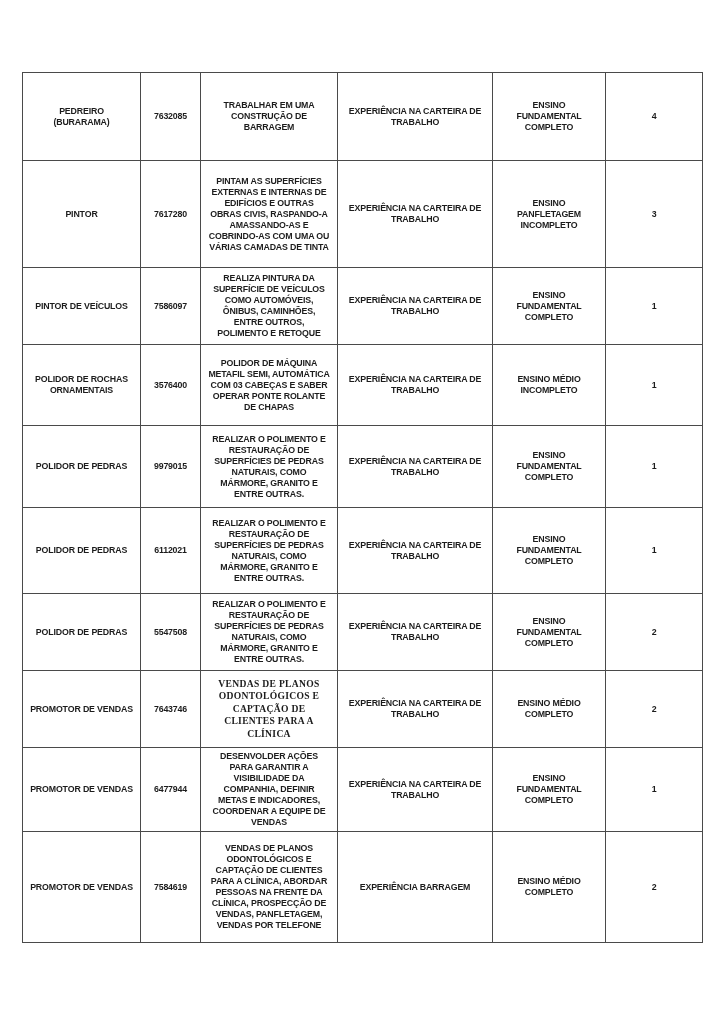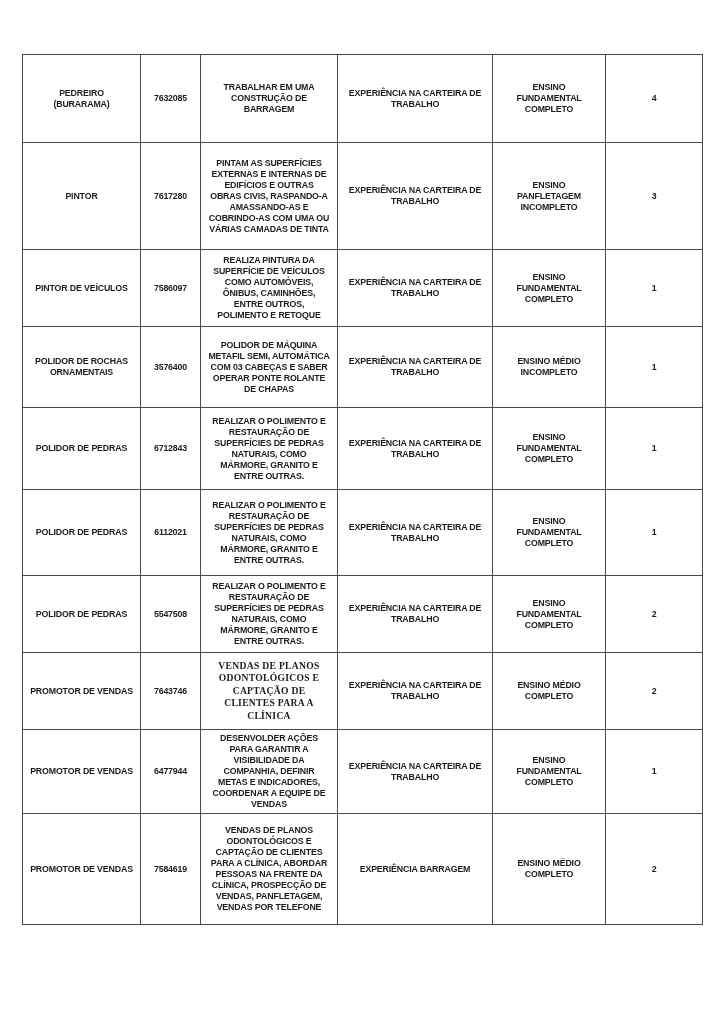--- a/index.html
+++ b/index.html
@@ -11,21 +11,21 @@
     position: relative;
     width: 724px;
     height: 1024px;
     background: #ffffff;
     font-family: "Liberation Sans", sans-serif;
     overflow: hidden;
   }
   table.jobs {
     position: absolute;
     left: 22px;
-    top: 54px;
+    top: 72px;
     width: 680px;
     border-collapse: collapse;
     table-layout: fixed;
     padding-left: 20px;
   }
   table.jobs td {
     border: 1px solid #4a4a4a;
     text-align: center;
     vertical-align: middle;
     font-weight: bold;
@@ -96,21 +96,21 @@
         <tr>
           <td>POLIDOR DE ROCHAS ORNAMENTAIS</td>
           <td>3576400</td>
           <td>POLIDOR DE MÁQUINA METAFIL SEMI, AUTOMÁTICA COM 03 CABEÇAS E SABER OPERAR PONTE ROLANTE DE CHAPAS</td>
           <td>EXPERIÊNCIA NA CARTEIRA DE TRABALHO</td>
           <td>ENSINO MÉDIO INCOMPLETO</td>
           <td>1</td>
         </tr>
         <tr>
           <td>POLIDOR DE PEDRAS</td>
-          <td>6712843</td>
+          <td>9979015</td>
           <td>REALIZAR O POLIMENTO E RESTAURAÇÃO DE SUPERFÍCIES DE PEDRAS NATURAIS, COMO MÁRMORE, GRANITO E ENTRE OUTRAS.</td>
           <td>EXPERIÊNCIA NA CARTEIRA DE TRABALHO</td>
           <td>ENSINO FUNDAMENTAL COMPLETO</td>
           <td>1</td>
         </tr>
         <tr>
           <td>POLIDOR DE PEDRAS</td>
           <td>6112021</td>
           <td>REALIZAR O POLIMENTO E RESTAURAÇÃO DE SUPERFÍCIES DE PEDRAS NATURAIS, COMO MÁRMORE, GRANITO E ENTRE OUTRAS.</td>
           <td>EXPERIÊNCIA NA CARTEIRA DE TRABALHO</td>

